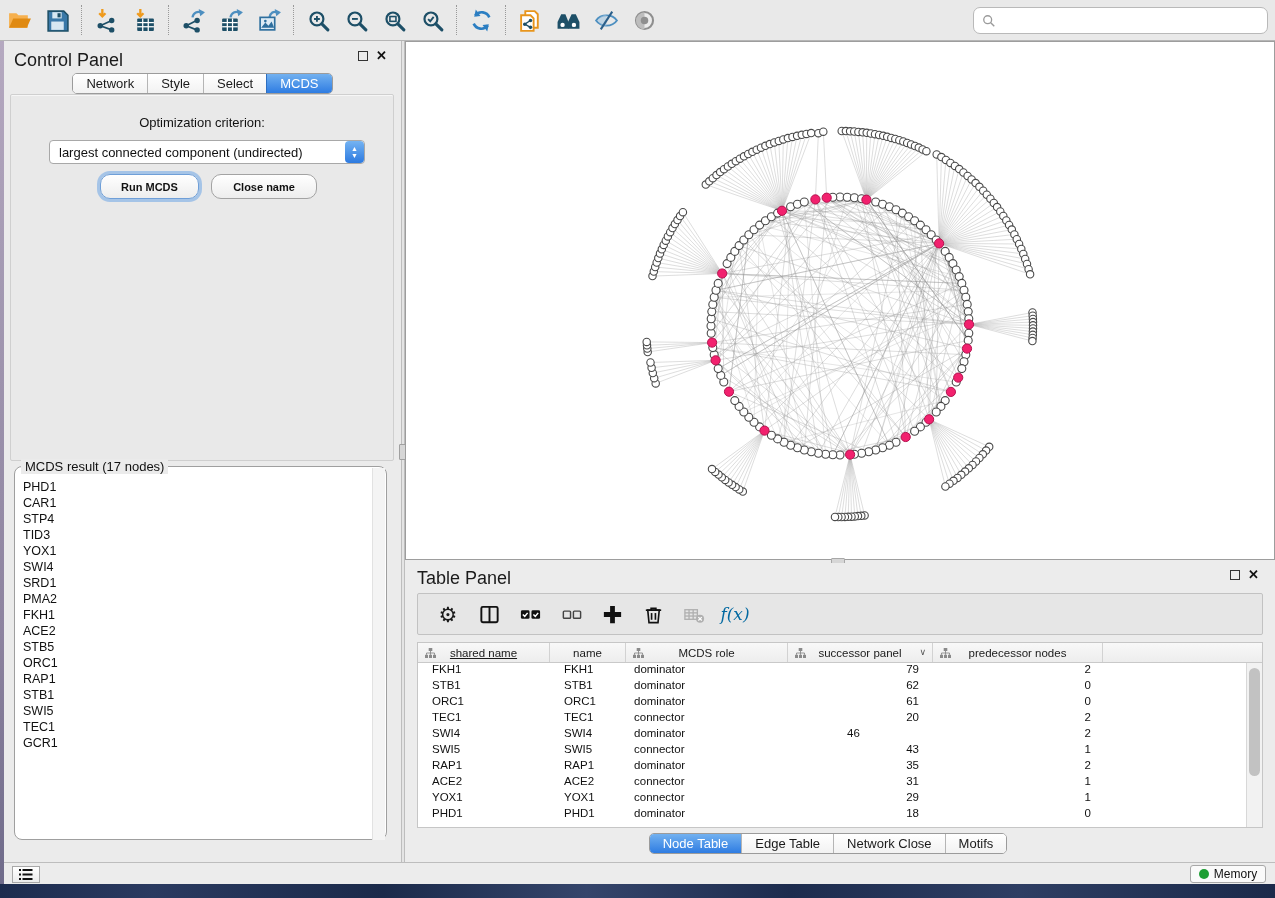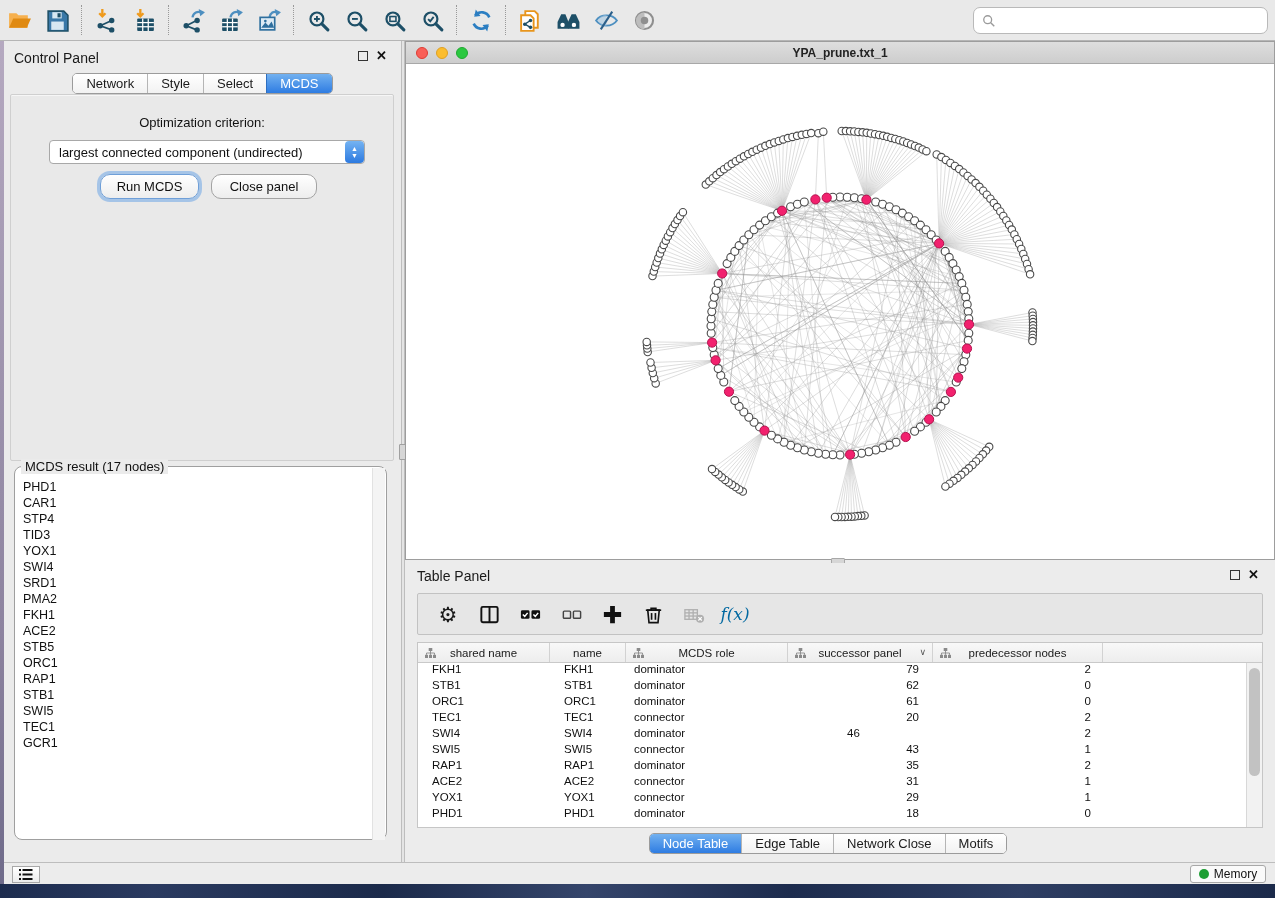--- a/index.html
+++ b/index.html
@@ -20,21 +20,21 @@
   .tbtn { width:38px; height:34px; display:flex; align-items:center; justify-content:center; }
   .tbtn svg { width:25px; height:25px; }
   .tsep { width:1px; height:30px; border-left:1px dotted #999; margin:0 5px; }
   #search-box { position:absolute; left:973px; top:7px; width:295px; height:27px;
     background:#fff; border:1px solid #b9b9b9; border-radius:7px;
     display:flex; align-items:center; padding-left:8px; }
   #search-box svg { width:14px; height:14px; }
 
   
   #control-panel { left:4px; top:41px; width:397px; height:821px; background:#ebebeb; }
-  .panel-title { font-size:14px; color:#1a1a1a; }
+  .panel-title { font-size:18px; color:#1a1a1a; }
   .win-ctrls { position:absolute; display:flex; gap:8px; align-items:center; }
   .float-ic { width:10px; height:10px; border:1.6px solid #333; }
   .close-ic { font-size:13px; font-weight:bold; color:#111; line-height:10px; }
 
   .seg { display:flex; border:1px solid #9b9b9b; border-radius:5px; overflow:hidden;
     background:#fff; height:21px; }
   .seg .seg-item { padding:0 13px; font-size:13px; color:#1a1a1a; display:flex;
     align-items:center; border-left:1px solid #b5b5b5; background:linear-gradient(#fff,#f2f2f2); }
   .seg .seg-item:first-child { border-left:none; }
   .seg .seg-item.sel { background:linear-gradient(#72b1f0,#2e7ce2); color:#fff;
@@ -46,22 +46,22 @@
   #opt-label { width:100%; text-align:center; top:20px; font-size:13px; color:#111; }
   #criterion-select { left:38px; top:45px; width:316px; height:24px; background:#fff;
     border:1px solid #a8a8a8; border-radius:4px; display:flex; align-items:center; }
   #criterion-select .sel-text { flex:1; font-size:13px; color:#111; padding-left:9px;
     white-space:nowrap; overflow:hidden; }
   #criterion-select .stepper { width:19px; height:22px; border-radius:4px; margin-right:0px;
     background:linear-gradient(#74b3f2,#2d7ae0); display:flex; flex-direction:column;
     align-items:center; justify-content:center; gap:1px; }
   #criterion-select .stepper span { color:#fff; font-size:7px; line-height:6px; }
   .push-btn { height:25px; background:linear-gradient(#ffffff,#ededed);
-    border:1px solid #a3a3a3; border-radius:10px; font-size:13px; color:#111;
-    display:flex; align-items:center; justify-content:center; }
+    border:1px solid #a3a3a3; border-radius:10px; font-size:11px; color:#111;
+    display:flex; align-items:center; justify-content:center;font-weight:bold; }
   #run-mcds { left:89px; top:79px; width:99px;
     box-shadow:0 0 0 3px rgba(110,165,230,.55); border-color:#6f9fd8; }
   #close-panel { left:200px; top:79px; width:106px; }
 
   #mcds-result { left:10px; top:425px; width:373px; height:374px; background:#fff;
     border:1px solid #9f9f9f; border-radius:8px; }
   #mcds-result .legend { position:absolute; top:-8px; left:6px; background:#ebebeb;
     padding:0 4px; font-size:13px; color:#111; }
   #mcds-list { position:absolute; left:8px; top:12px; font-size:12.5px; color:#111;
     line-height:16px; }
@@ -313,21 +313,21 @@
   <div id="mcds-subpanel" class="abs">
     <div class="abs" id="criterion-select">
       <div class="sel-text">largest connected component (undirected)</div>
       <div class="stepper">
           <span>▲</span>
           <span>▼</span>
         </div>
     </div>
     <div class="abs" id="opt-label">Optimization criterion:</div>
     <div class="abs push-btn" id="run-mcds">Run MCDS</div>
-    <div class="abs push-btn" id="close-panel">Close panel</div>
+    <div class="abs push-btn" id="close-panel">Close name</div>
   </div>
 
   <div id="mcds-result" class="abs">
     <div class="legend">MCDS result (17 nodes)</div>
     <div id="mcds-list">
         <div>PHD1</div>
         <div>CAR1</div>
         <div>STP4</div>
         <div>TID3</div>
         <div>YOX1</div>
@@ -345,26 +345,20 @@
         <div>GCR1</div>
       </div>
     <div id="mcds-scroll"></div>
   </div>
 </div>
 
 <div id="v-splitter" class="abs"></div>
 <div id="v-splitter-handle" class="abs"></div>
 
 <div id="network-window" class="abs">
-  <div id="net-titlebar" class="abs">
-    <div class="traffic" id="tl-red"></div>
-    <div class="traffic" id="tl-yellow"></div>
-    <div class="traffic" id="tl-green"></div>
-    <div id="net-title">YPA_prune.txt_1</div>
-  </div>
   <svg id="network-canvas" class="abs" viewBox="0 0 868 495">
       <g>
         <line x1="409.4" y1="135.4" x2="305.2" y2="269.2" stroke="#8f8f8f" stroke-width="0.6" opacity="0.5"></line>
         <line x1="409.4" y1="135.4" x2="530.2" y2="348.0" stroke="#8f8f8f" stroke-width="0.6" opacity="0.5"></line>
         <line x1="409.4" y1="135.4" x2="378.0" y2="378.2" stroke="#8f8f8f" stroke-width="0.6" opacity="0.5"></line>
         <line x1="409.4" y1="135.4" x2="562.8" y2="254.8" stroke="#8f8f8f" stroke-width="0.6" opacity="0.5"></line>
         <line x1="409.4" y1="135.4" x2="490.0" y2="378.2" stroke="#8f8f8f" stroke-width="0.6" opacity="0.5"></line>
         <line x1="409.4" y1="135.4" x2="546.9" y2="199.6" stroke="#8f8f8f" stroke-width="0.6" opacity="0.5"></line>
         <line x1="409.4" y1="135.4" x2="308.2" y2="290.7" stroke="#8f8f8f" stroke-width="0.6" opacity="0.5"></line>
         <line x1="409.4" y1="135.4" x2="328.8" y2="187.4" stroke="#8f8f8f" stroke-width="0.6" opacity="0.5"></line>
@@ -1036,21 +1030,21 @@
           <path d="M16 14.7l3.6 3.6M19.6 14.7L16 18.3" stroke="#fff" stroke-width="1.3"></path>
         </svg>
       </div>
     <div class="tpbtn">
         <span id="fx-label">f(x)</span>
       </div>
   </div>
 
   <div id="node-table" class="abs">
     <div id="nt-header">
-        <div class="nt-hcell" style="width: 132px;">
+        <div class="nt-hcell" style="width: 132px; text-decoration: underline;">
           <svg class="sitemap" viewBox="0 0 11 10">
             <g fill="#8a8a8a">
               <rect x="3.7" y="0" width="3.6" height="3"></rect>
               <rect x="0" y="6.8" width="3" height="3.2"></rect>
               <rect x="4" y="6.8" width="3" height="3.2"></rect>
               <rect x="8" y="6.8" width="3" height="3.2"></rect>
             </g>
             <path d="M5.5 3v2M1.5 6.8V5h8v1.8M5.5 5v1.8" stroke="#8a8a8a" stroke-width="0.9" fill="none"></path>
           </svg>
           <span>shared name</span>

